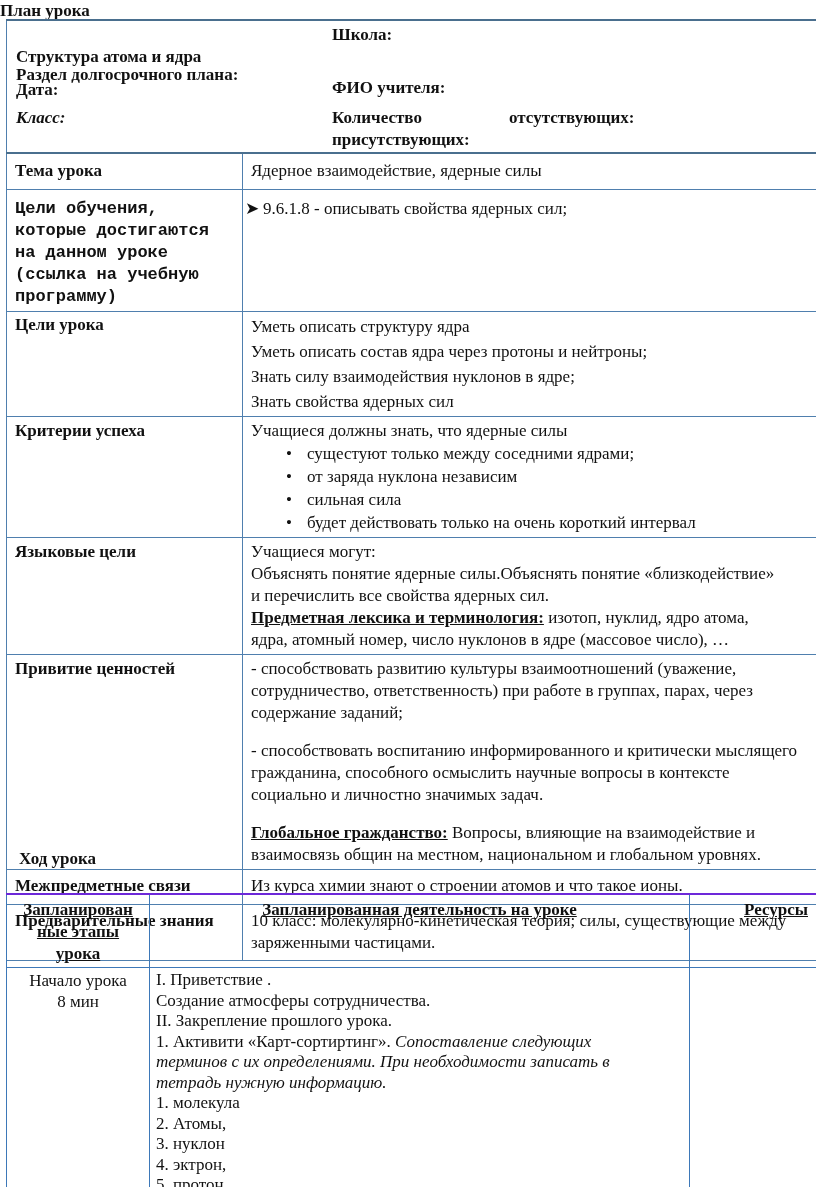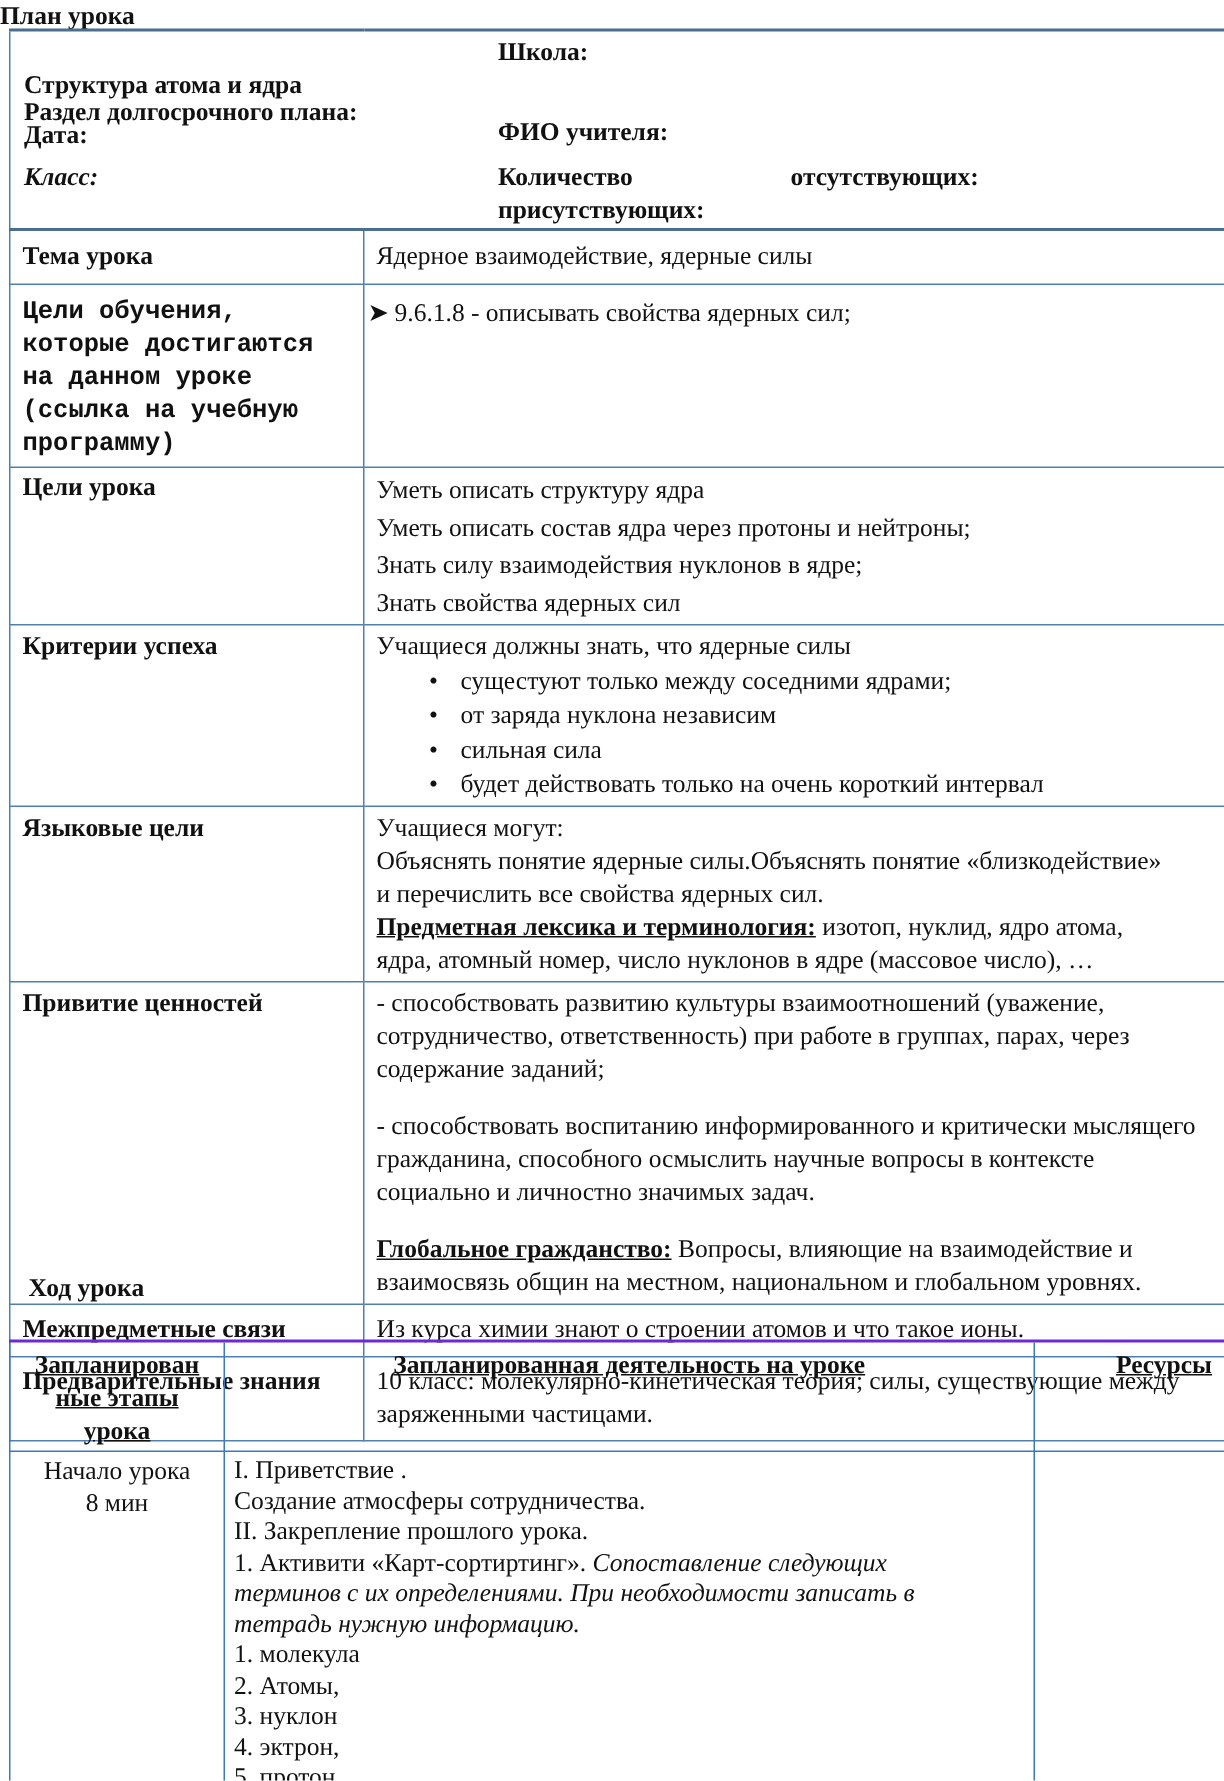--- a/index.html
+++ b/index.html
@@ -53,21 +53,21 @@
   <tbody>
       <tr class="hdr">
     <td colspan="2" class="hdr-cell">
       <div class="abs lbl" style="left:9px;top:3px;margin-top:40px;">Раздел долгосрочного плана:</div>
       <div class="abs lbl" style="left:9px;top:25px;">Структура атома и ядра</div>
       <div class="abs lbl" style="left:325px;top:3px;">Школа:</div>
       <div class="abs lbl" style="left:9px;top:58px;">Дата:</div>
       <div class="abs lbl" style="left:325px;top:56px;">ФИО учителя:</div>
       <div class="abs lbl" style="left:9px;top:86px;font-style:italic;">Класс:</div>
       <div class="abs lbl" style="left:325px;top:86px;">Количество</div>
-      <div class="abs lbl" style="left:520px;top:86px;">отсутствующих:</div>
+      <div class="abs lbl" style="left:502px;top:86px;">отсутствующих:</div>
       <div class="abs lbl" style="left:325px;top:108px;">присутствующих:</div>
     </td>
   </tr>
   <tr>
     <td style="height:26px;padding-top:6px;" class="lbl">Тема урока</td>
     <td style="padding-top:6px;">Ядерное взаимодействие, ядерные силы</td>
   </tr>
   <tr>
     <td style="height:80px;padding-top:8px;font-family:Liberation Mono, monospace;" class="lbl">Цели обучения, которые достигаются на данном уроке (ссылка на учебную программу)</td>
     <td style="padding-top:8px;padding-left:2px;">

